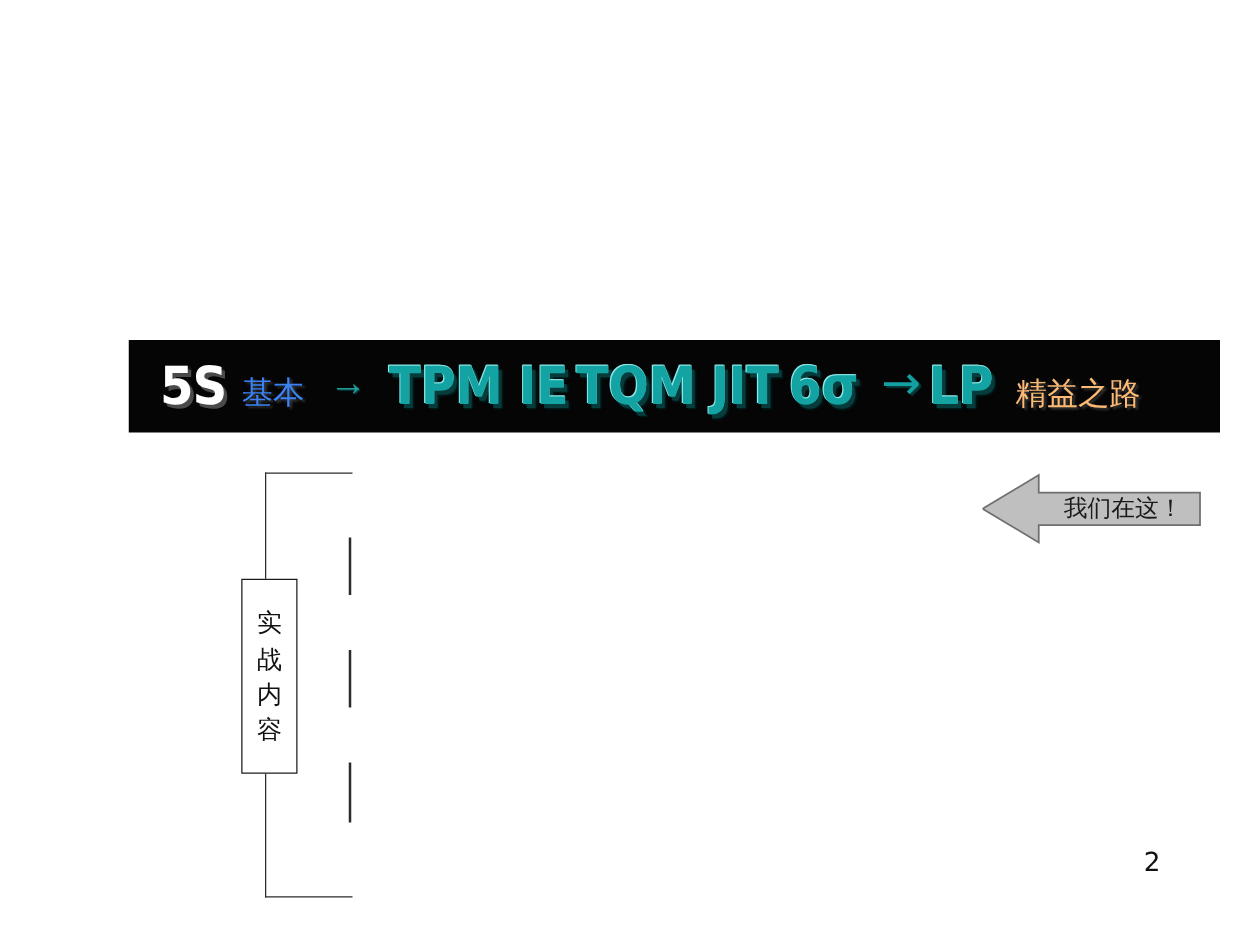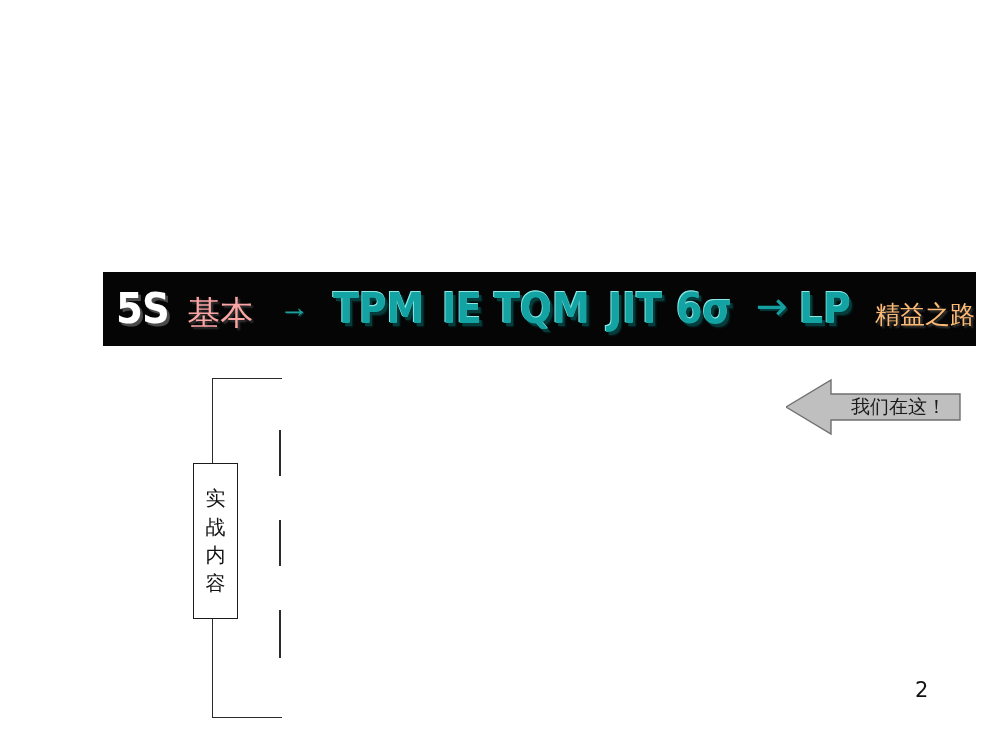--- a/index.html
+++ b/index.html
@@ -20,40 +20,39 @@
     position:absolute;
     left:104px;top:273px;width:871px;height:72px;
     background:#050505;
     overflow:hidden;
     box-shadow:0 0 0 1px #050505;
   }
   .banner-inner{
     position:absolute;
     left:0;top:0;width:100%;height:100%;
     display:flex;align-items:center;
-    padding-left:12px;
+    padding-left:24px;
     box-sizing:border-box;
     white-space:nowrap;
-    justify-content:space-between;
   }
   .t-5s{
     font-family:"DejaVu Sans","Liberation Sans",sans-serif;
     font-weight:bold;
     font-size:42px;
     color:#ffffff;
     letter-spacing:-1px;
     text-shadow:3px 3px 0 #4a4a4a, 2px 2px 2px #2e2e2e;
     line-height:1;
     transform:scaleX(0.92);
     transform-origin:left center;
   }
   .t-jiben{
     font-family:"DejaVu Serif","Liberation Serif",serif;
-    font-size:33px;
-    color:#fca5a5;
+    font-size:25px;
+    color:#3b82f6;
     margin-left:8px;
     text-shadow:2px 2px 2px #3a3a3a;
     position:relative;top:4px;
   }
   .arrow-teal{
     display:inline-block;
     margin-left:20px;
     margin-right:18px;
     color:#1f9d9d;
     font-size:30px;

